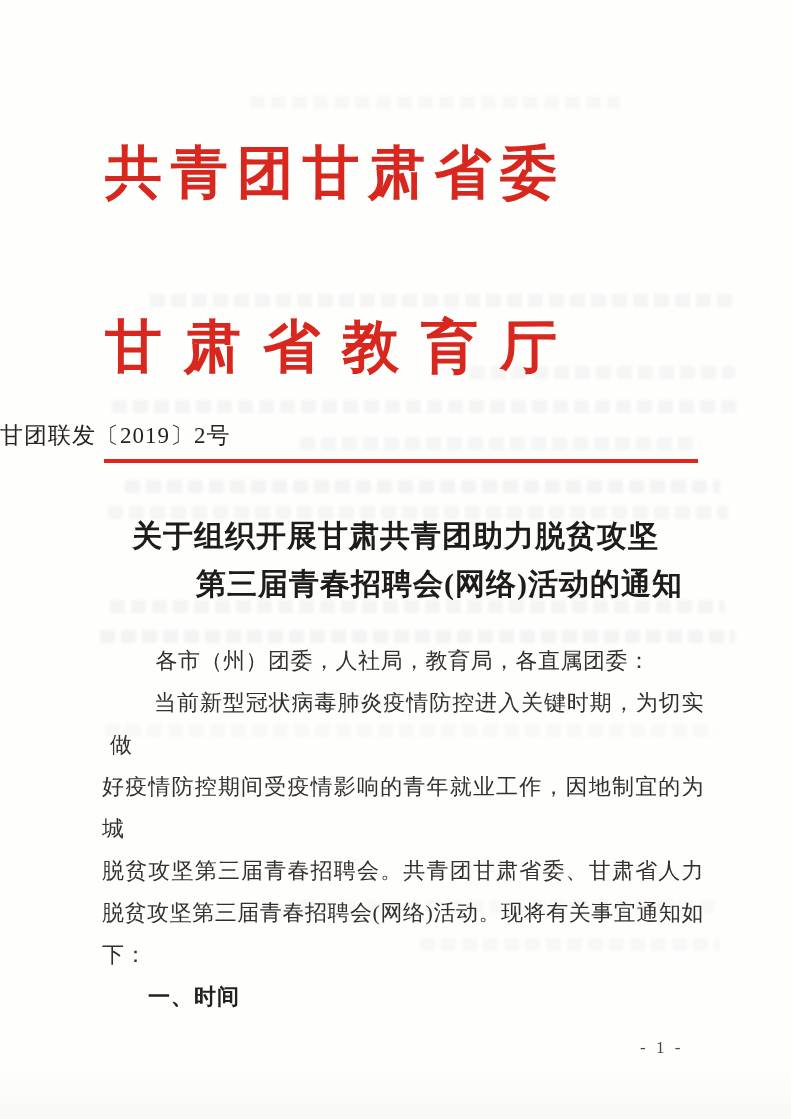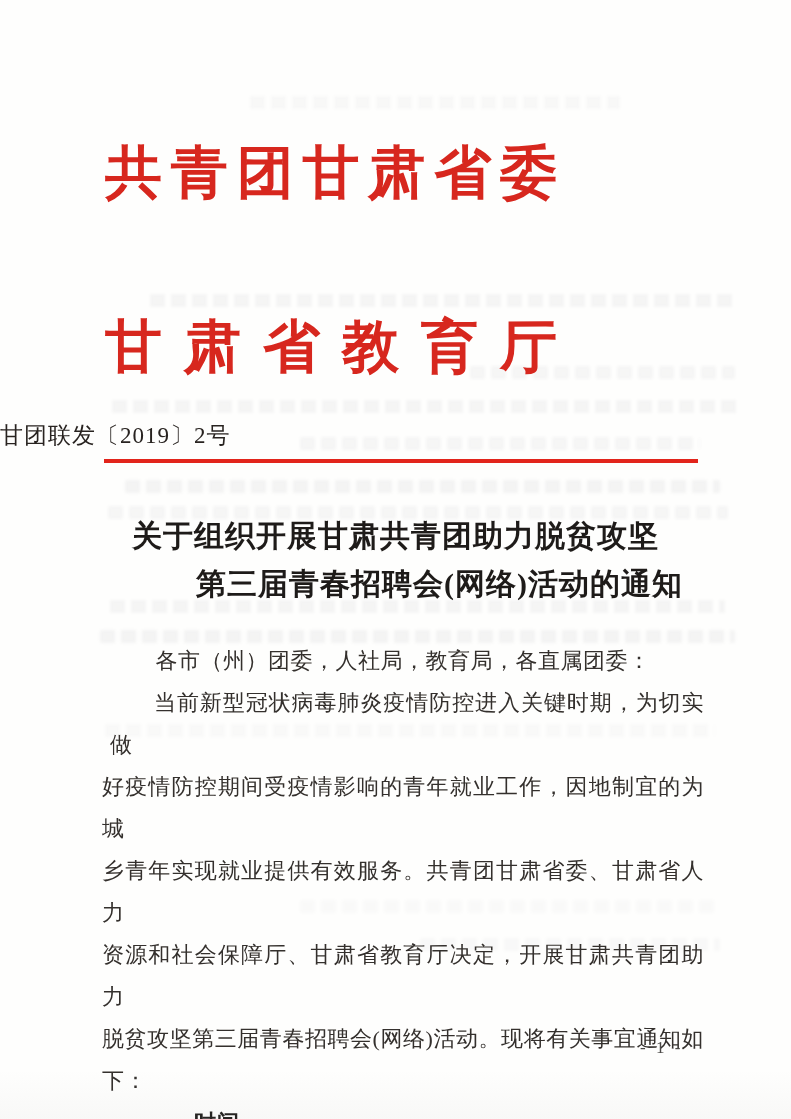--- a/index.html
+++ b/index.html
@@ -147,22 +147,21 @@
   <div class="red-rule"></div>
 
   <div class="doc-title title1">关于组织开展甘肃共青团助力脱贫攻坚</div>
   <div class="doc-title title2">第三届青春招聘会(网络)活动的通知</div>
 
   <div class="body-block">
     <div class="salutation">各市（州）团委，人社局，教育局，各直属团委：</div>
     <div class="para">
         <div>当前新型冠状病毒肺炎疫情防控进入关键时期，为切实做</div>
         <div>好疫情防控期间受疫情影响的青年就业工作，因地制宜的为城</div>
-        <div>乡青年实现就业提供有效服务。共青团甘肃省委、甘肃省人力</div>
-        <div>资源和社会保障厅、甘肃省教育厅决定，开展甘肃共青团助力</div>
+        <div>脱贫攻坚第三届青春招聘会。共青团甘肃省委、甘肃省人力</div>
         <div>脱贫攻坚第三届青春招聘会(网络)活动。现将有关事宜通知如</div>
         <div>下：</div>
       </div>
     <div class="sec-heading">一、时间</div>
 
   </div>
 
   <div class="page-number">- 1 -</div>
 
 </div>

